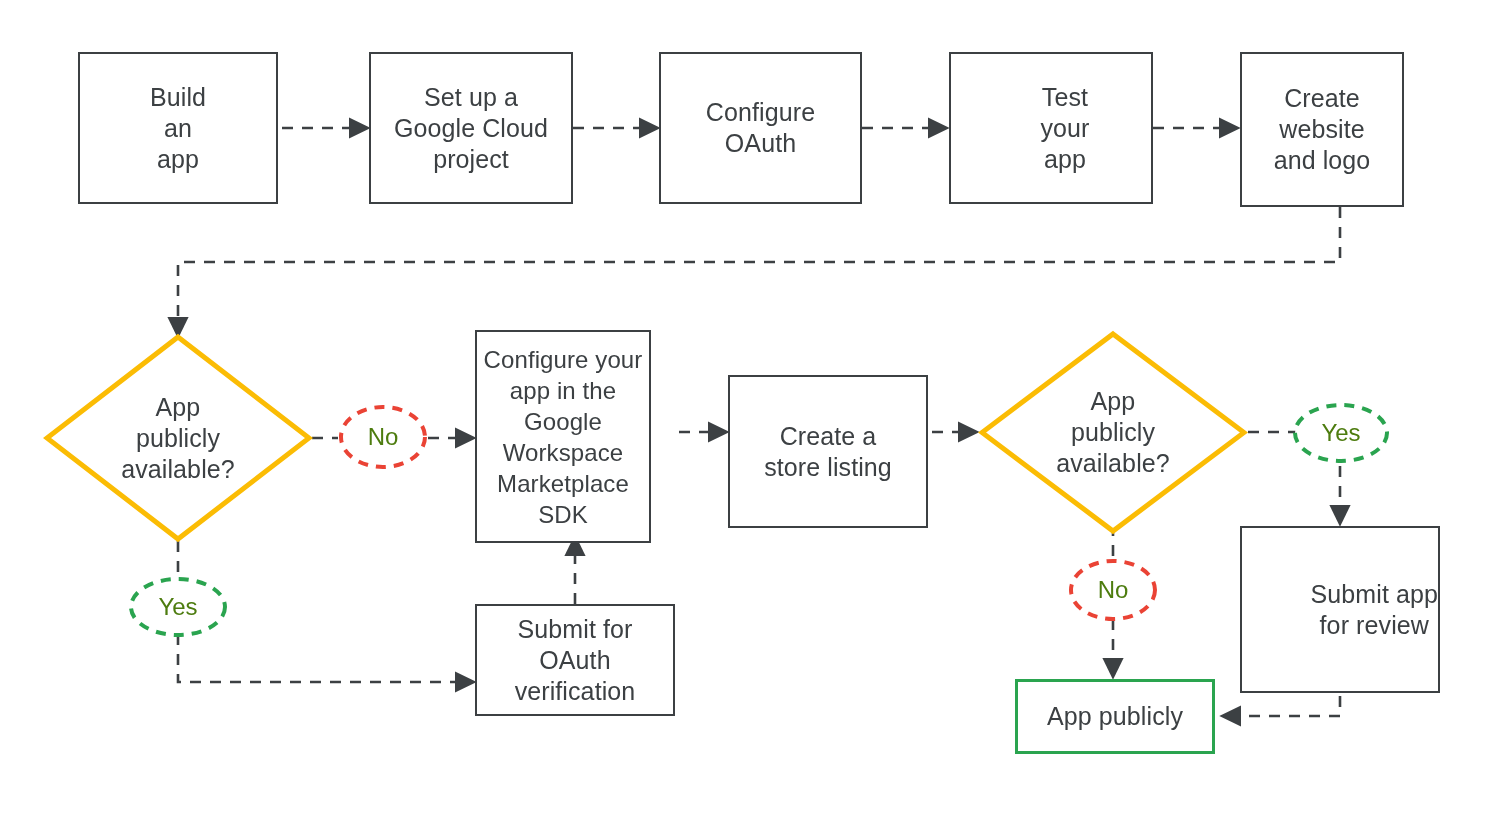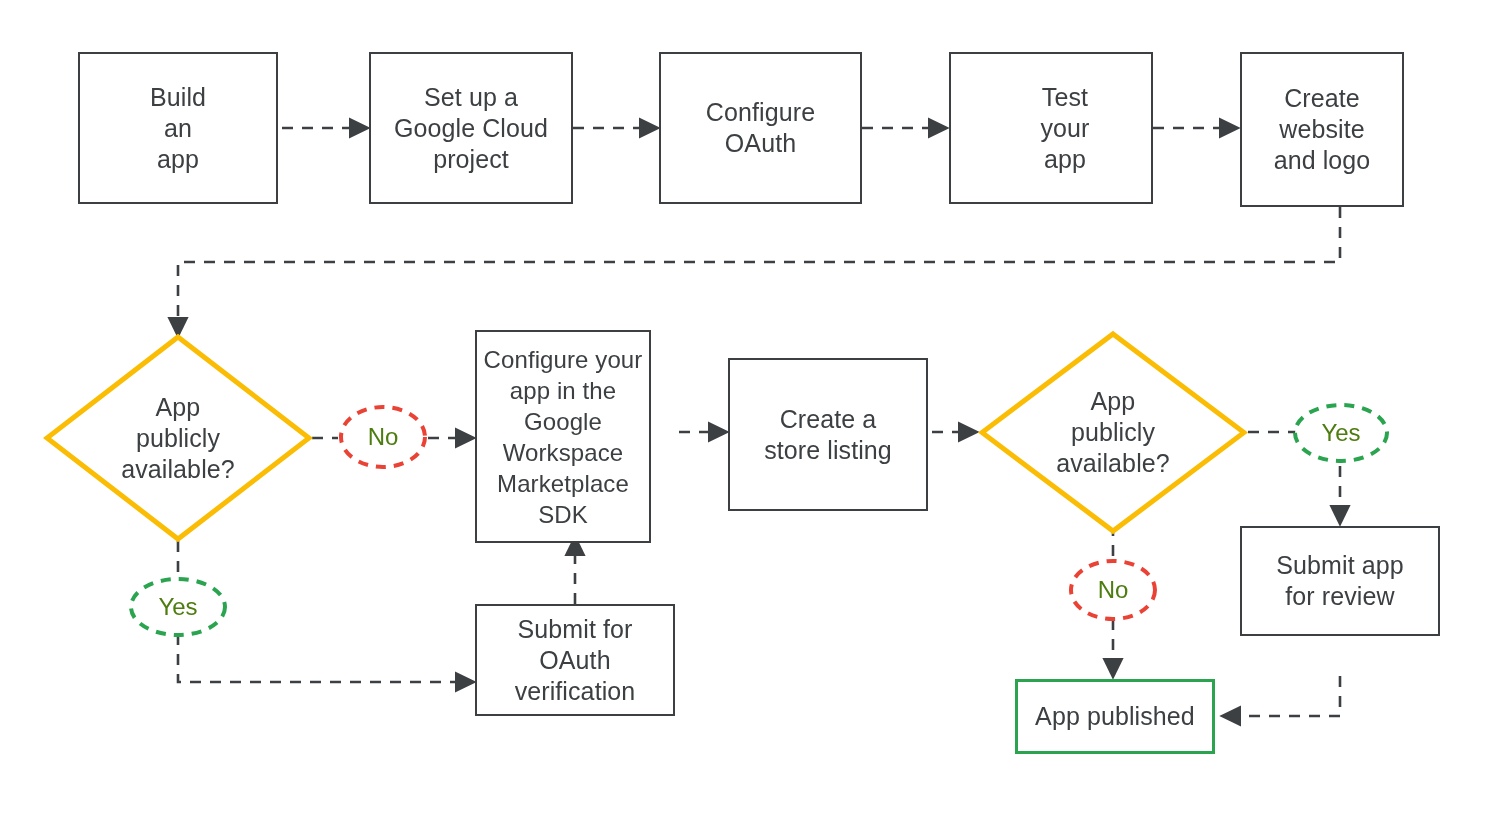--- a/index.html
+++ b/index.html
@@ -171,47 +171,47 @@
 
   <div class="node process" style="left:475px; top:322px; width:176px; height:213px; font-size:24px; line-height:31px;margin-top:8px;">
     <span style="white-space:pre-line;">Configure your
 app in the
 Google
 Workspace
 Marketplace
 SDK</span>
   </div>
 
-  <div class="node process" style="left:728px; top:358px; width:200px; height:153px;">
+  <div class="node process" style="left:728px; top:375px; width:200px; height:153px;">
     <span style="white-space:pre-line;">Create a
 store listing</span>
   </div>
 
   <div class="node process" style="left:475px; top:604px; width:200px; height:112px;">
     <span style="white-space:pre-line;">Submit for
 OAuth
 verification</span>
   </div>
 
   <div class="node decision" style="left:978px; top:330px; width:270px; height:205px;">
     <svg class="dshape" viewBox="0 0 270 205" preserveAspectRatio="none" xmlns="http://www.w3.org/2000/svg">
       <polygon points="135,4 266,102.5 135,201 4,102.5" fill="#ffffff" stroke="#fbbc04" stroke-width="5" stroke-linejoin="miter"></polygon>
     </svg>
     <span class="dtext" style="white-space:pre-line;">App
 publicly
 available?</span>
   </div>
 
-  <div class="node process" style="left:1240px; top:526px; width:200px; height:110px;">
+  <div class="node process" style="left:1240px; top:526px; width:200px; height:167px;justify-content:flex-end;">
     <span style="white-space:pre-line;">Submit app
 for review</span>
   </div>
 
   <div class="node terminal-green" style="left:1015px; top:679px; width:200px; height:75px;">
-    <span style="white-space:pre-line;">App published</span>
+    <span style="white-space:pre-line;">App publicly</span>
   </div>
 
   <div class="label" style="left:338px; top:404px; width:90px; height:66px;">
     <svg class="lshape" viewBox="0 0 90 66" preserveAspectRatio="none" xmlns="http://www.w3.org/2000/svg">
       <ellipse cx="45" cy="33" rx="42" ry="30" fill="#ffffff" stroke="#ea4335" stroke-width="4" stroke-dasharray="10,8"></ellipse>
     </svg>
     <span class="ltext">No</span>
   </div>
 
   <div class="label" style="left:128px; top:576px; width:100px; height:62px;">

